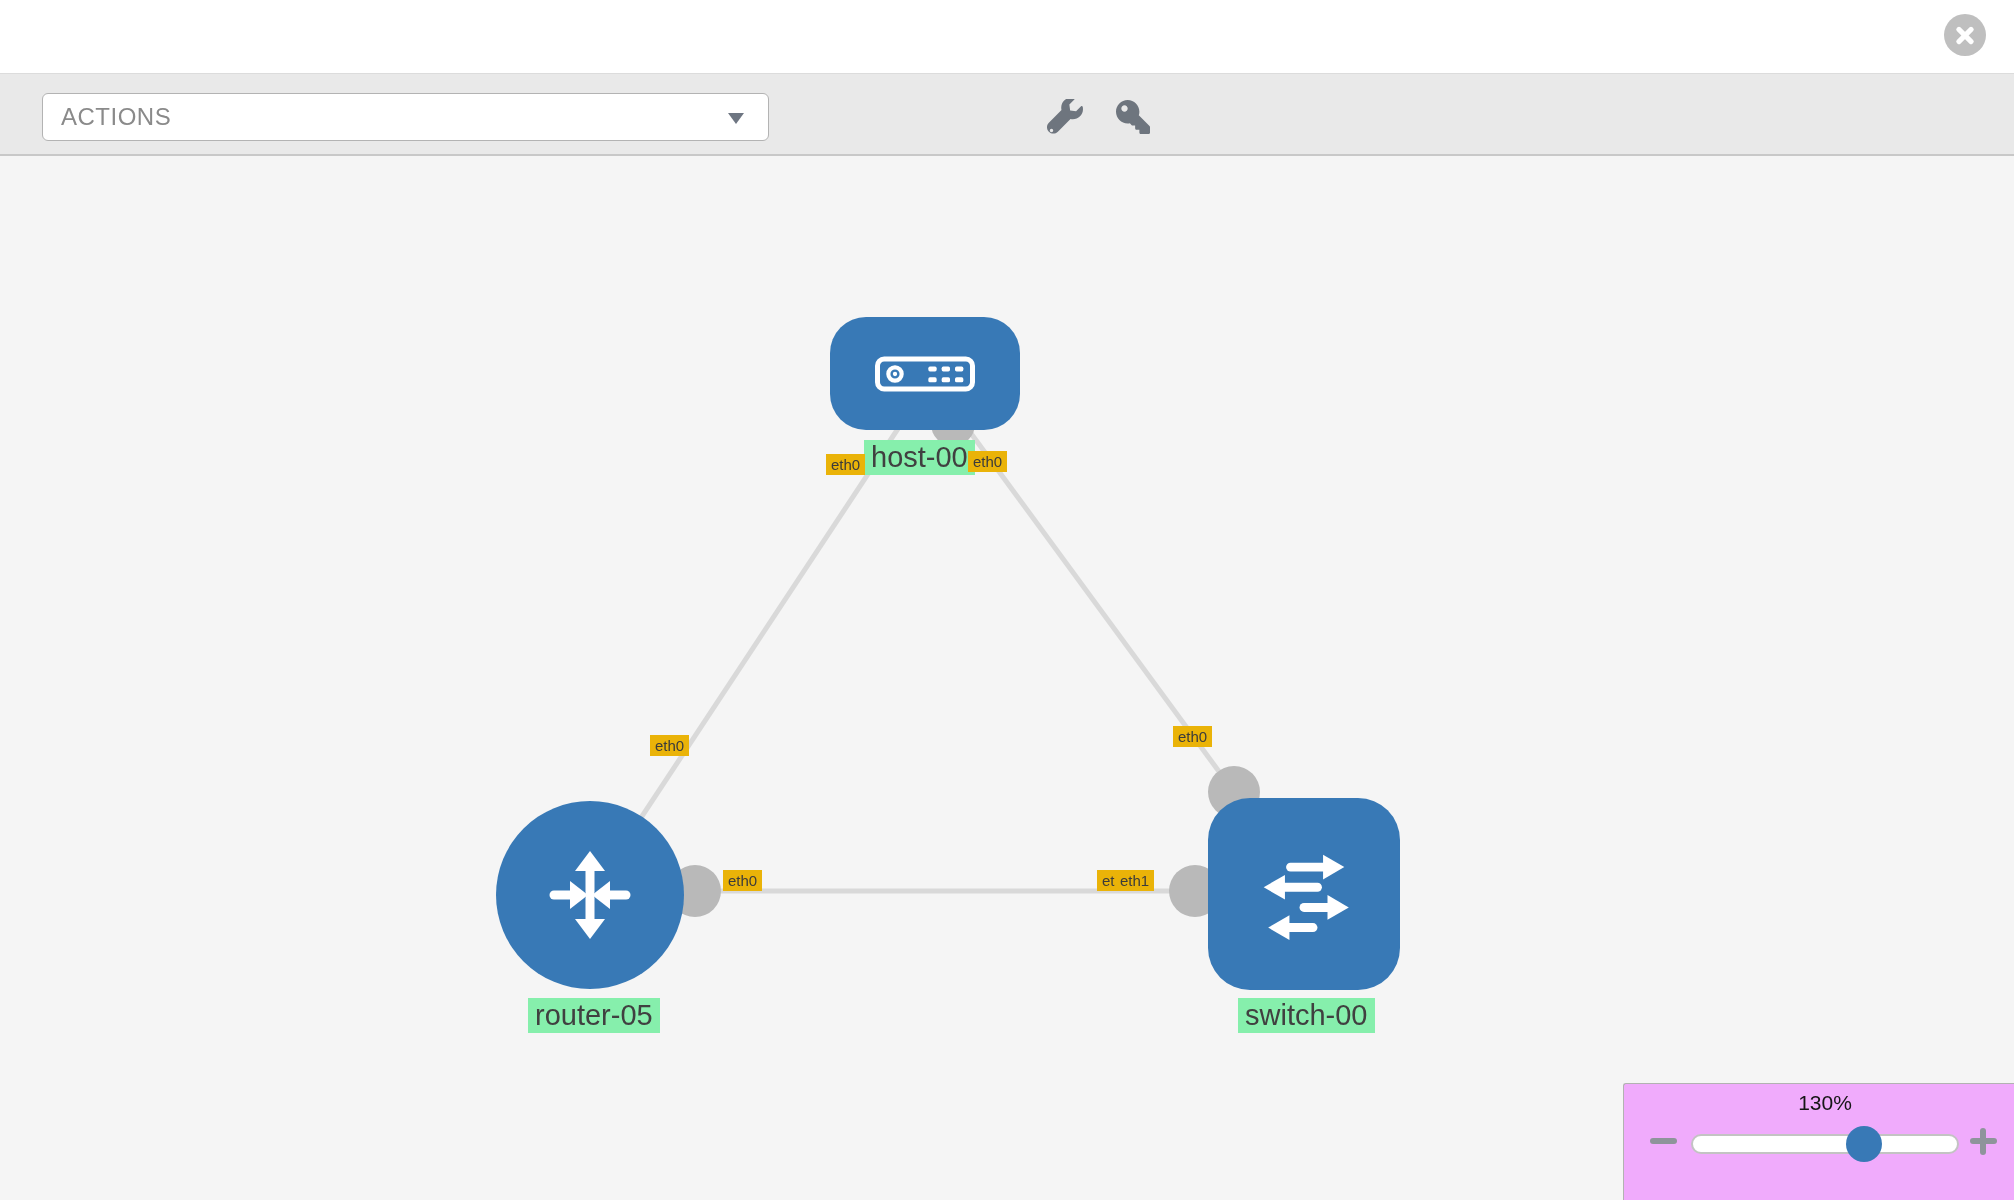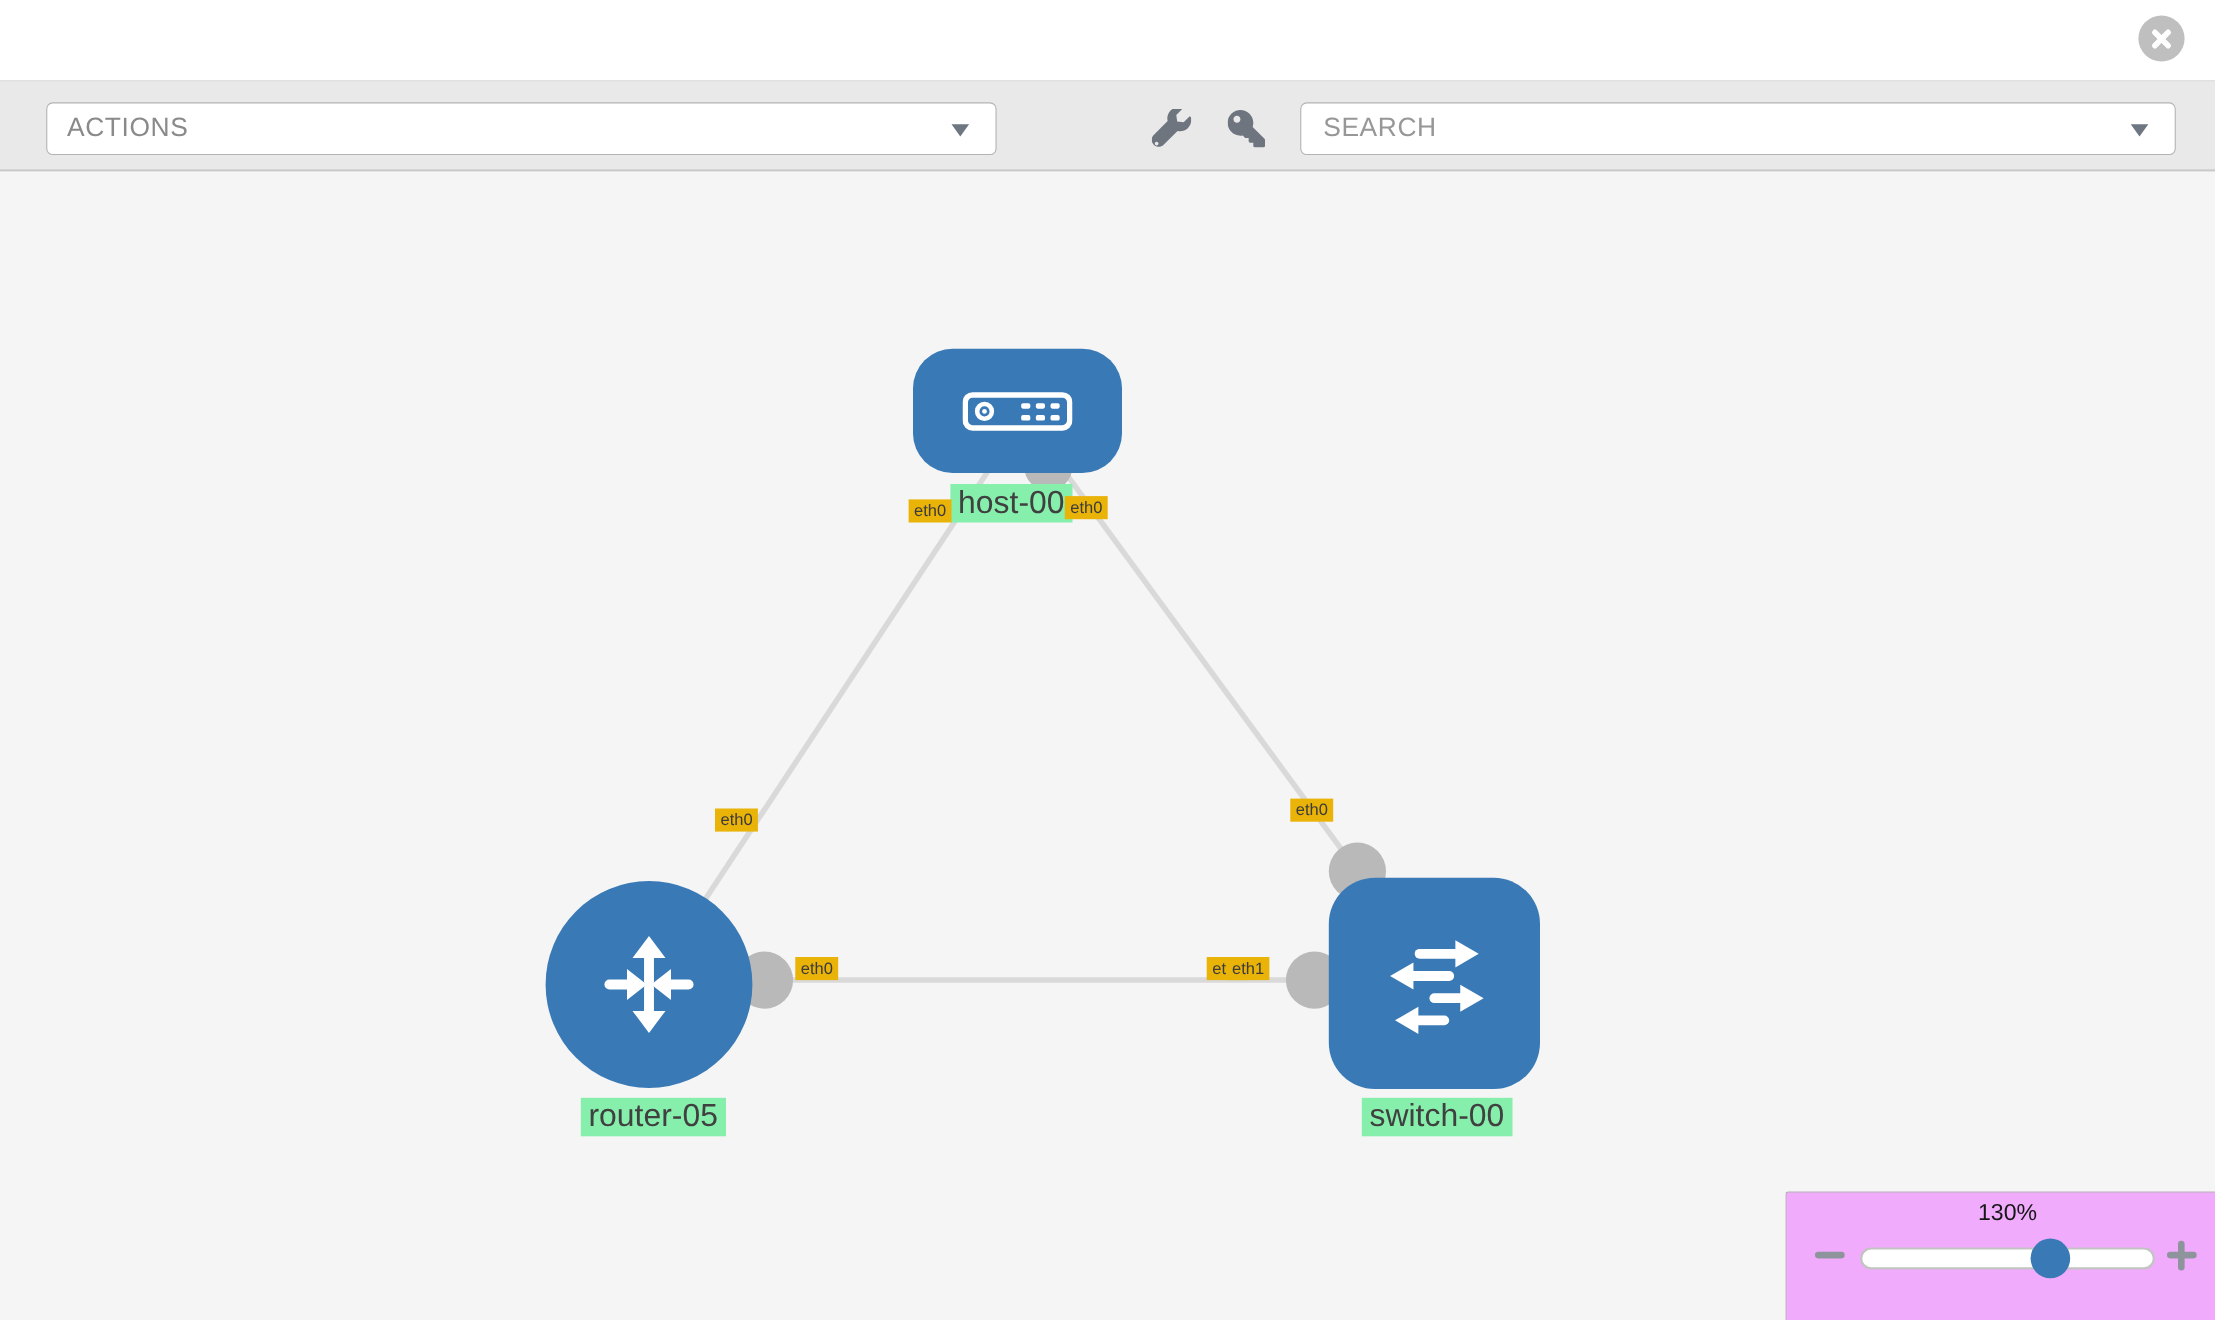--- a/index.html
+++ b/index.html
@@ -15,21 +15,21 @@
   .close-btn .bar { position:absolute; left:10px; top:19px; width:22px; height:5px; border-radius:2px;
                     background:#ffffff; }
   .close-btn .bar.b1 { transform:rotate(45deg); }
   .close-btn .bar.b2 { transform:rotate(-45deg); }
 
   
   .toolbar { position:absolute; left:0; top:73px; width:2014px; height:83px; background:#e9e9e9;
              border-top:1px solid #dcdcdc; border-bottom:2px solid #c8c8c8; }
   .dd-box { position:absolute; top:19px; height:48px; background:#fff; border:1px solid #b3b3b3;
             border-radius:6px; }
-  .actions-box { left:42px; width:864px; cursor:pointer; }
+  .actions-box { left:42px; width:727px; cursor:pointer; }
   .dd-label { position:absolute; left:18px; top:0; line-height:46px; font-size:24px; color:#8a8a8a;
               letter-spacing:.5px; }
   .caret { position:absolute; right:24px; top:19px; width:0; height:0;
            border-left:8px solid transparent; border-right:8px solid transparent;
            border-top:11px solid #6e7682; }
   .icon-btn { position:absolute; top:23px; width:42px; height:42px; background:none; border:none; cursor:pointer; }
   .icon-btn.wrench { left:1044px; }
   .icon-btn.key { left:1112px; }
   .search-box { left:1182px; width:796px; }
   .search-box input { position:absolute; left:0; top:0; width:100%; height:100%; border:none; outline:none;
@@ -101,24 +101,20 @@
   </button>
 
   <button class="icon-btn key">
     <svg width="34" height="34" viewBox="0 0 512 512">
       <g transform="scale(-1,1) translate(-512,0)">
         <path fill="#6e757e" d="M512 176C512 273.2 433.2 352 336 352c-11.2 0-22.2-1.1-32.8-3.1l-24 27A24 24 0 0 1 261.2 384H224v40c0 13.3-10.7 24-24 24h-40v40c0 13.3-10.7 24-24 24H24c-13.3 0-24-10.7-24-24v-78.1c0-6.4 2.5-12.5 7-17L168.8 231.2C163.1 213.8 160 195.3 160 176 160 78.8 238.8 0 336 0 433.5 0 512 78.5 512 176zM336 128c0 26.5 21.5 48 48 48s48-21.5 48-48-21.5-48-48-48-48 21.5-48 48z"></path>
       </g>
     </svg>
   </button>
 
-  <div class="dd-box search-box">
-    <input type="text" placeholder="SEARCH" style="">
-    <span class="caret"></span>
-  </div>
 </div>
 
 <div class="canvas">
 
   <svg class="links-svg" viewBox="0 0 2014 1044">
     <line x1="905" y1="262" x2="590" y2="739" stroke="#d9d9d9" stroke-width="5"></line>
     <line x1="970" y1="276" x2="1234" y2="636" stroke="#d9d9d9" stroke-width="5"></line>
     <line x1="695" y1="735" x2="1195" y2="735" stroke="#d9d9d9" stroke-width="5"></line>
     <circle cx="953" cy="268" r="22" fill="#b9b9b9"></circle>
     <circle cx="695" cy="735" r="26" fill="#b9b9b9"></circle>

